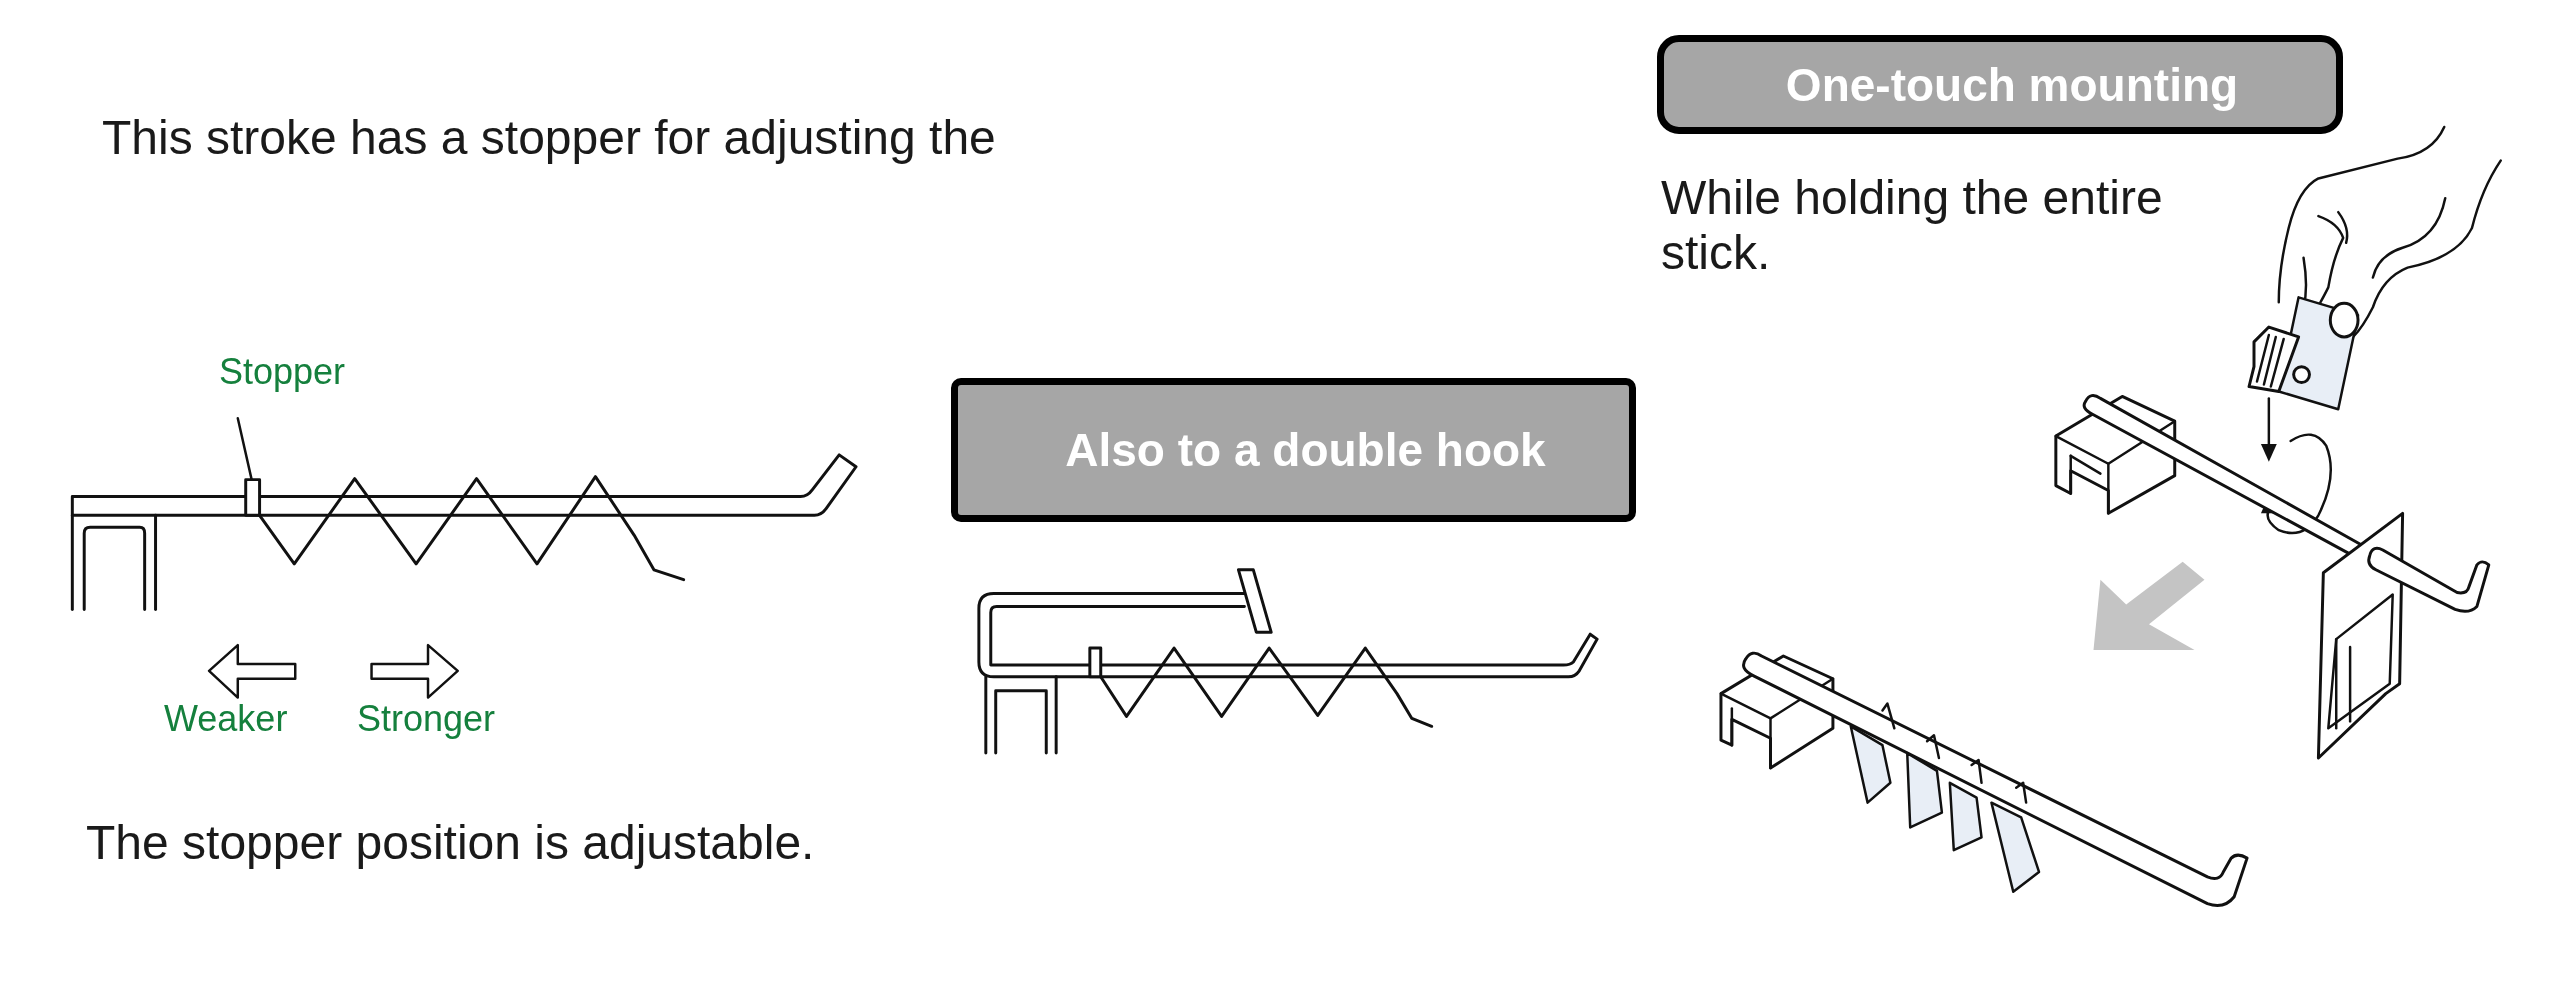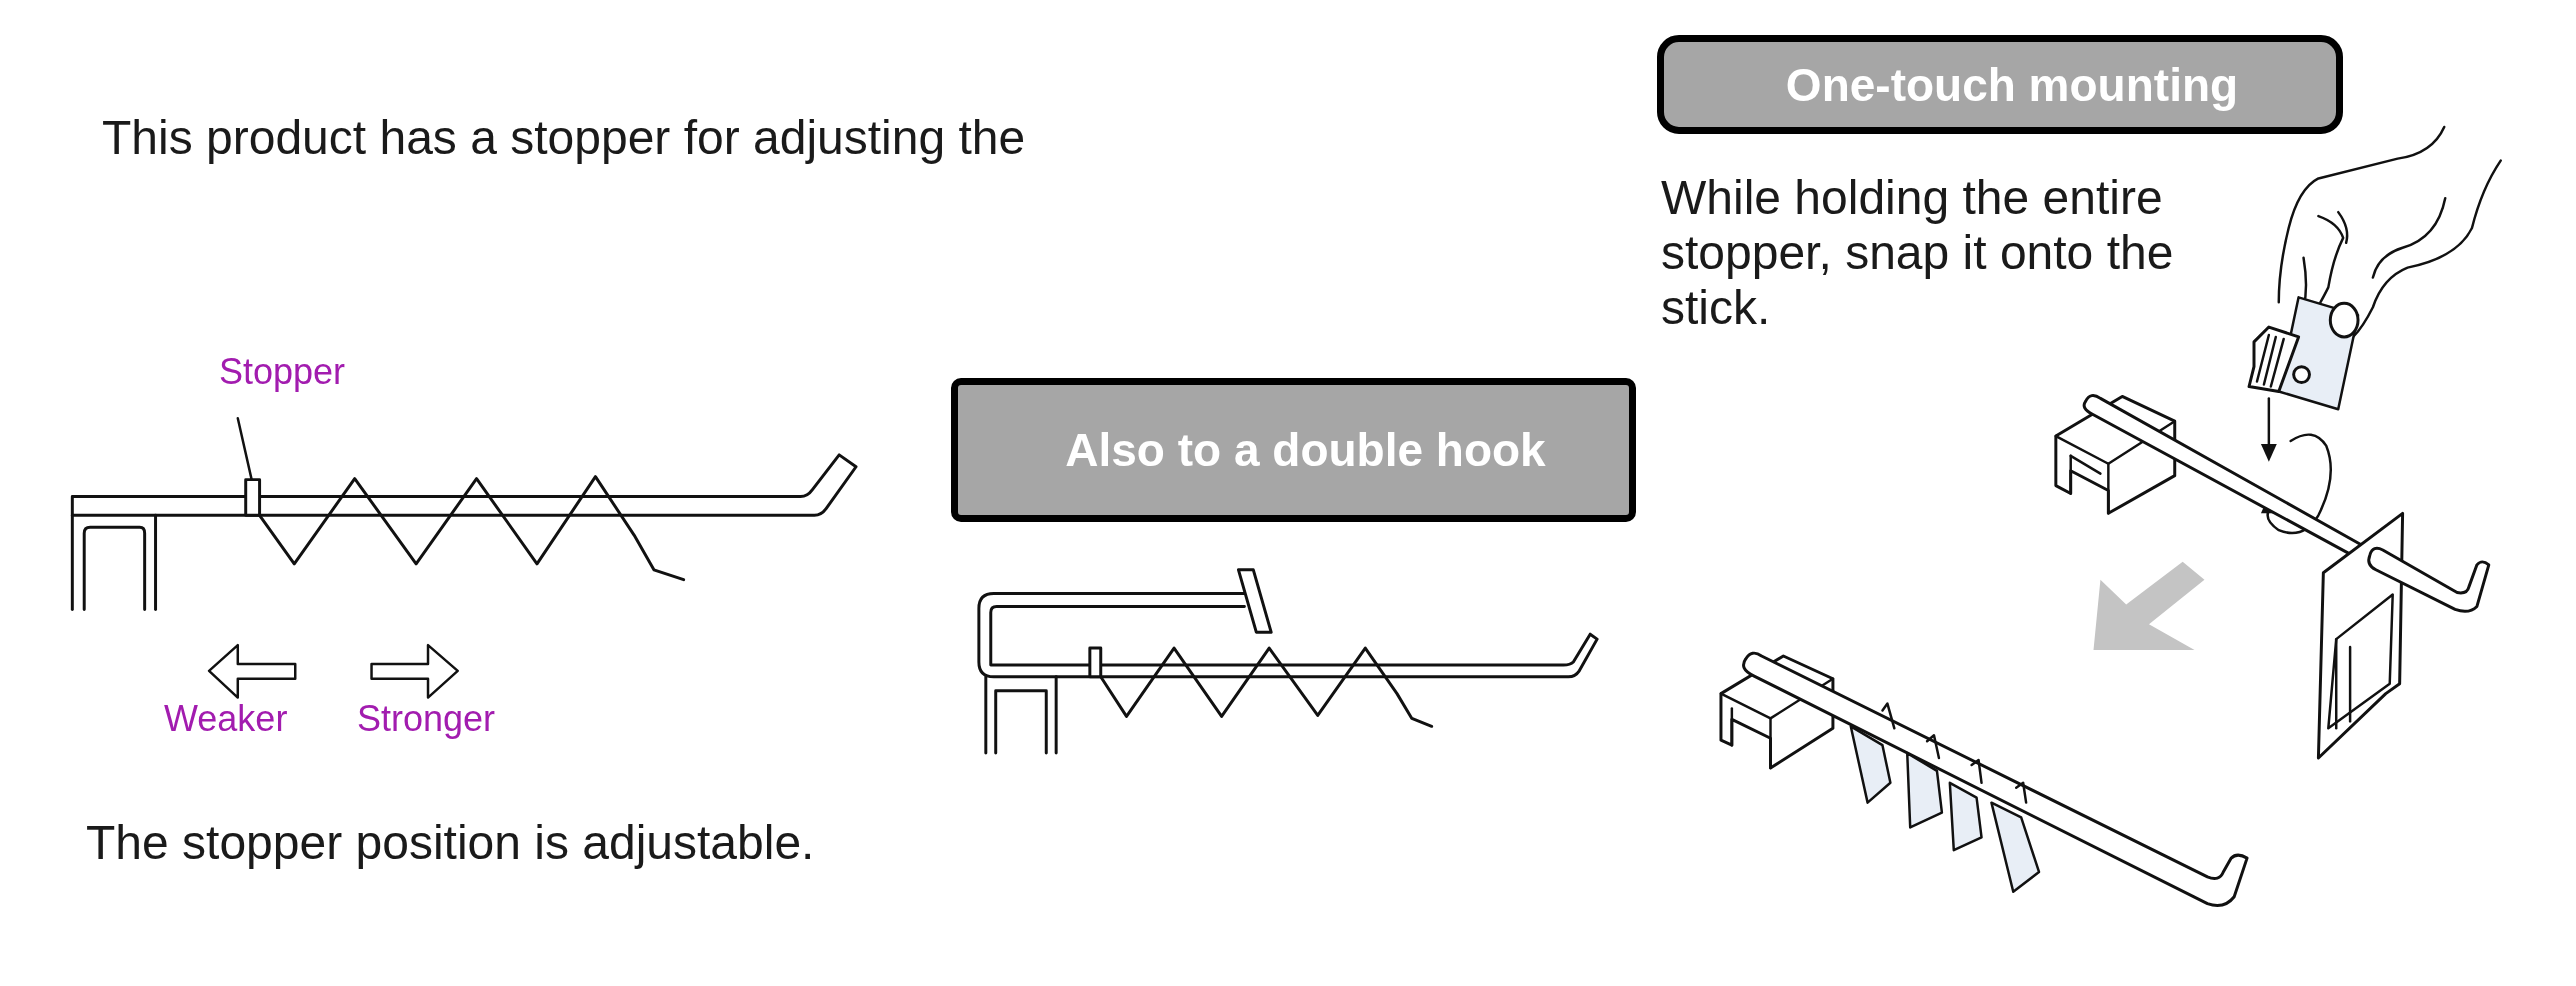--- a/index.html
+++ b/index.html
@@ -1,37 +1,37 @@
 <!DOCTYPE html>
 <html><head>
   <meta charset="utf-8">
   <style>
     html, body { margin: 0; padding: 0; background: #ffffff; }
     body { width: 2576px; height: 987px; position: relative; overflow: hidden;
            font-family: "Liberation Sans", sans-serif; color: #1a1a1a; }
     .abs { position: absolute; }
     .body-text { font-size: 48px; line-height: 54px; white-space: nowrap; color: #1a1a1a; }
-    .label-text { font-size: 36px; line-height: 40px; white-space: nowrap; color: #a21caf; }
+    .label-text { font-size: 36px; line-height: 40px; white-space: nowrap; color: #15803d; }
     .banner { position: absolute; box-sizing: border-box; background: #a6a6a6;
               border: 7px solid #000; border-radius: 22px; color: #fff; font-weight: bold;
               text-align: center; display: flex; flex-direction: column; justify-content: center;
               align-items: center; font-size: 46px; line-height: 54px; padding-left: 24px; }
     .banner span { display: block; white-space: nowrap; }
     .banner em { font-style: italic; }
     svg { position: absolute; left: 0; top: 0; }
     .ln { fill: none; stroke: #111; stroke-width: 3; stroke-linejoin: round; stroke-linecap: round; }
     .lnt { fill: none; stroke: #111; stroke-width: 2.5; stroke-linejoin: round; stroke-linecap: round; }
     .fillw { fill: #fff; stroke: #111; stroke-width: 3; stroke-linejoin: round; }
     .fillb { fill: #e8eef6; stroke: #111; stroke-width: 2.5; stroke-linejoin: round; }
   </style>
 </head>
 <body>
 
 <div class="abs body-text" style="left:102px; top:111px;">
-  <div>This product has a stopper for adjusting the</div>
+  <div>This stroke has a stopper for adjusting the</div>
 </div>
 
 <div class="abs label-text" style="left:219px; top:352px;">Stopper</div>
 
 <svg width="2576" height="987" style="pointer-events:none;" viewBox="0 0 2600 996">
 
   <line class="lnt" x1="240" y1="422" x2="254" y2="484"></line>
 
   <path class="ln" d="M73 501 L808 501 Q815 501 820 494 L847 459 L864 471 L834 513 Q829 520 822 520 L73 520 Z"></path>
 
@@ -71,21 +71,20 @@
 
   <path class="ln" d="M1111 683 L1137 723 L1185 654 L1233 723 L1281 654 L1330 722 L1378 654 L1410 700 L1425 725 L1445 733"></path>
 </svg>
 
 <div class="banner" style="left:1657px; top:35px; width:686px; height:99px;">
   <span>One-touch mounting</span>
 </div>
 
 <div class="abs body-text" style="left:1661px; top:170px; line-height:55px;">
   <div>While holding the entire</div>
-  <div>stopper, snap it onto the</div>
   <div>stick.</div>
 </div>
 
 <svg width="2576" height="987" style="pointer-events:none;" viewBox="0 0 2600 996">
 
   <g>
     <path class="lnt" d="M2467 128 Q2455 155 2420 160 Q2380 170 2340 180 Q2320 190 2310 230 Q2300 270 2300 305"></path>
     <path class="lnt" d="M2524 162 Q2505 190 2495 230 Q2480 260 2430 270 Q2405 280 2395 310 Q2385 330 2375 340"></path>
     <path class="lnt" d="M2468 200 Q2460 240 2425 250 Q2400 258 2395 280"></path>
     <path class="lnt" d="M2340 218 Q2360 225 2365 240 Q2355 260 2350 290 Q2345 300 2342 305"></path>

